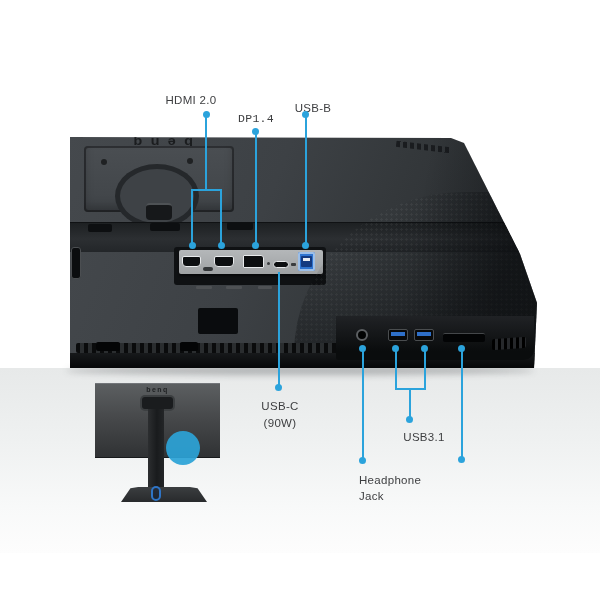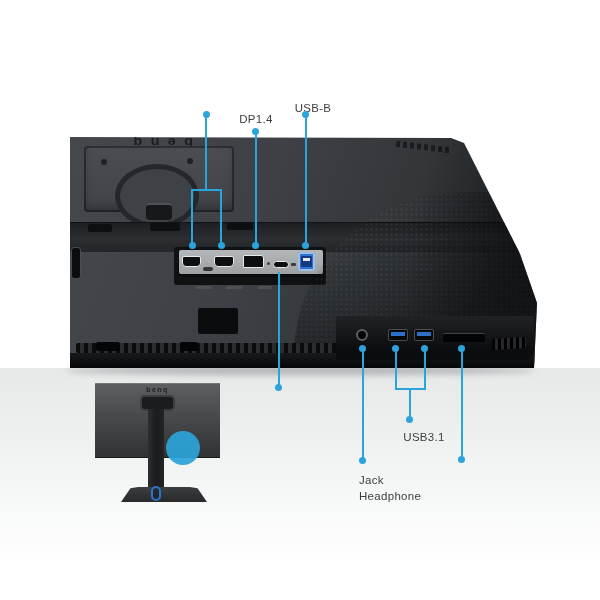--- a/index.html
+++ b/index.html
@@ -122,55 +122,60 @@
                 background:linear-gradient(90deg,#2c2e30,#191b1d 55%,#232527);"></div>
     <div style="position:absolute;left:166px;top:431px;width:34px;height:34px;border-radius:50%;
                 background:rgba(44,163,214,.93);"></div>
     <div style="position:absolute;left:121px;top:487px;width:86px;height:15px;
                 background:linear-gradient(#3b3e40,#282a2c);
                 clip-path:polygon(0 100%,11% 8%,20% 0,80% 0,89% 8%,100% 100%);"></div>
     <div style="position:absolute;left:151px;top:486px;width:10px;height:15px;border-radius:5px;
                 border:2px solid #2e74c6;box-sizing:border-box;background:rgba(12,24,48,.45);"></div>
   </div>
 
+  <div class="label center" style="left:146px;top:92px;width:90px;">HDMI 2.0</div>
   <div class="cdot" style="left:203px;top:111px;"></div>
   <div class="cline" style="left:205px;top:116px;width:2px;height:74px;"></div>
   <div class="cline" style="left:191px;top:189px;width:31px;height:2px;"></div>
   <div class="cline" style="left:191px;top:189px;width:2px;height:56px;"></div>
   <div class="cline" style="left:220px;top:189px;width:2px;height:56px;"></div>
   <div class="cdot" style="left:189px;top:242px;"></div>
   <div class="cdot" style="left:218px;top:242px;"></div>
 
-  <div class="label center" style="left:215px;top:111px;width:82px;">DP1.4</div>
+  <div class="label center" style="left:215px;top:111px;width:82px;font-family:Liberation Mono, monospace;">DP1.4</div>
   <div class="cdot" style="left:252px;top:128px;"></div>
   <div class="cline" style="left:255px;top:132px;width:2px;height:113px;"></div>
   <div class="cdot" style="left:252px;top:242px;"></div>
 
   <div class="label center" style="left:273px;top:100px;width:80px;">USB-B</div>
   <div class="cdot" style="left:302px;top:111px;"></div>
   <div class="cline" style="left:305px;top:116px;width:2px;height:129px;"></div>
   <div class="cdot" style="left:302px;top:242px;"></div>
 
   <div class="cline" style="left:278px;top:272px;width:2px;height:114px;"></div>
   <div class="cdot" style="left:275px;top:384px;"></div>
+  <div class="label center" style="left:240px;top:398px;width:80px;line-height:17px;">
+    <div>USB-C</div>
+    <div>(90W)</div>
+  </div>
 
   <div class="cdot" style="left:392px;top:345px;"></div>
   <div class="cdot" style="left:421px;top:345px;"></div>
   <div class="cline" style="left:395px;top:350px;width:2px;height:40px;"></div>
   <div class="cline" style="left:424px;top:350px;width:2px;height:40px;"></div>
   <div class="cline" style="left:395px;top:388px;width:31px;height:2px;"></div>
   <div class="cline" style="left:409px;top:388px;width:2px;height:31px;"></div>
   <div class="cdot" style="left:406px;top:416px;"></div>
   <div class="label center" style="left:384px;top:429px;width:80px;">USB3.1</div>
 
   <div class="cdot" style="left:359px;top:345px;"></div>
   <div class="cline" style="left:362px;top:350px;width:2px;height:110px;"></div>
   <div class="cdot" style="left:359px;top:457px;"></div>
   <div class="label" style="left:359px;top:472px;width:95px;">
+    <div>Headphone</div>
     <div>Jack</div>
-    <div>Headphone</div>
   </div>
 
   <div class="cdot" style="left:458px;top:345px;"></div>
   <div class="cline" style="left:461px;top:350px;width:2px;height:108px;"></div>
   <div class="cdot" style="left:458px;top:456px;"></div>
 
 </div>
 
 </body></html>

